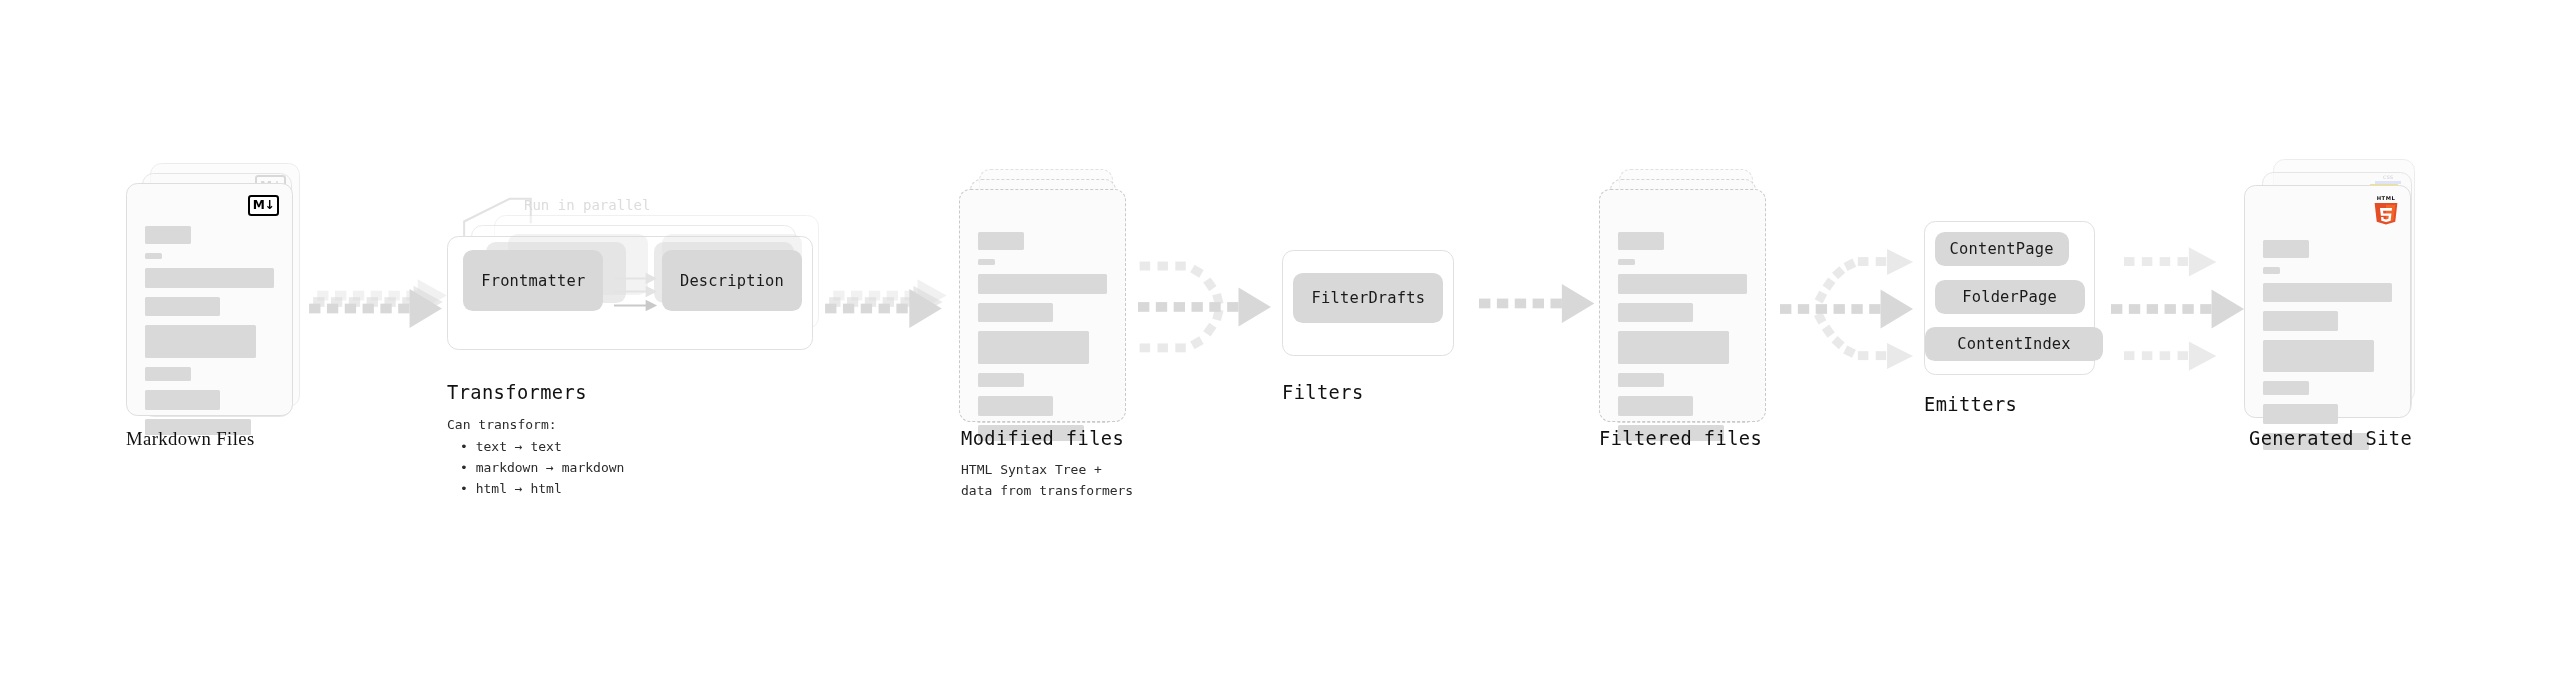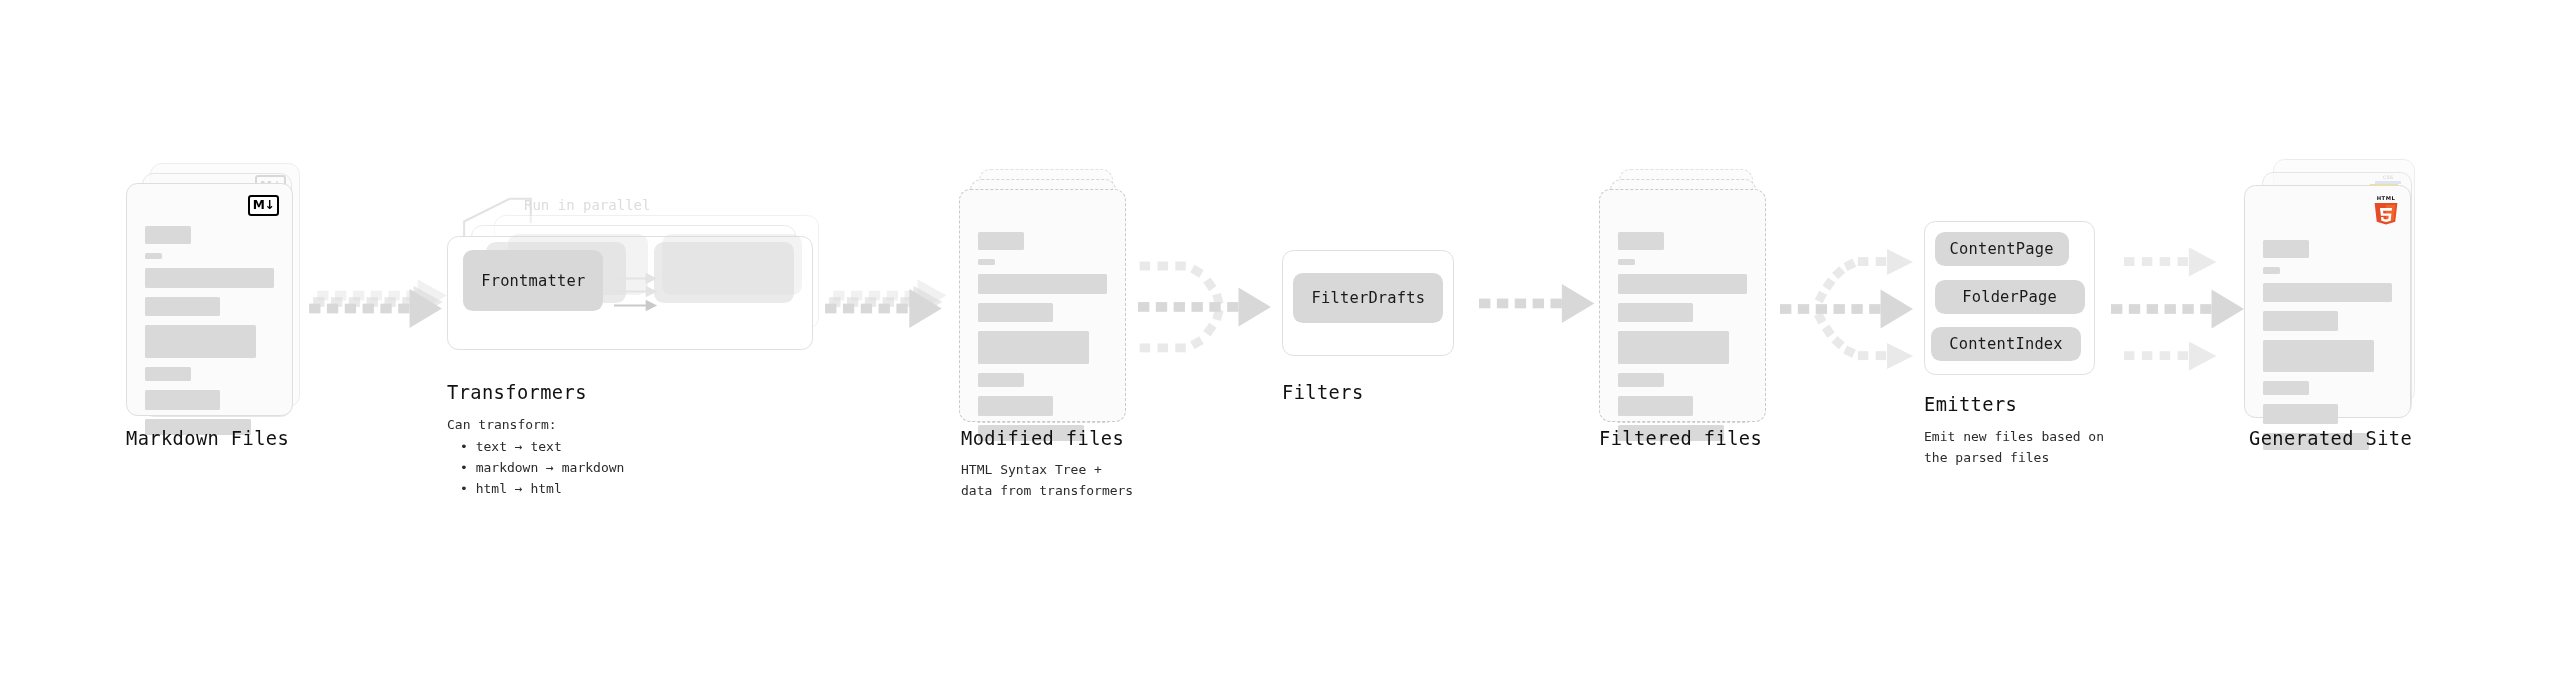--- a/index.html
+++ b/index.html
@@ -189,21 +189,21 @@
           <div class="bar" style="width:58%; height:19.5px;"></div>
           <div class="bar" style="width:86%; height:32.5px;"></div>
           <div class="bar" style="width:36%; height:14px;"></div>
           <div class="bar" style="width:58%; height:20.3px;"></div>
           <div class="bar" style="width:82%; height:16.3px;"></div>
         </div>
       </div>
     </div>
   </div>
 
-  <div class="title" style="left:126px; top:428px;">Markdown Files</div>
+  <div class="title" style="left:126px; top:428px;font-family:Liberation Serif, serif;">Markdown Files</div>
 
   <svg class="arrow-svg" style="left:309px; top:268px;" width="146" height="81" viewBox="0 0 180 100">
     <g fill="#d8d8d8">
       <g opacity="0.35" transform="translate(10,-16)">
         <rect x="0" y="44" width="14" height="12"></rect>
           <rect x="22" y="44" width="14" height="12"></rect>
         <rect x="44" y="44" width="14" height="12"></rect>
           <rect x="66" y="44" width="14" height="12"></rect>
         <rect x="88" y="44" width="14" height="12"></rect>
           <rect x="110" y="44" width="14" height="12"></rect>
@@ -253,20 +253,23 @@
           <polygon points="40,19 50,24 40,29"></polygon>
       </g>
       <g stroke="#c9c9c9" stroke-width="2.5" fill="#c9c9c9">
         <line x1="0" y1="41" x2="40" y2="41"></line> 
           <polygon points="40,36 50,41 40,46"></polygon>
       </g>
     </svg>
 
     <div class="pill" style="left:16.3px; top:55px; width:140px; height:61px;">
       <span>Frontmatter</span>
+    </div>
+    <div class="pill" style="left:215px; top:55px; width:140px; height:61px;">
+      <span>Description</span>
     </div>
   </div>
 
   <div class="note" style="left:524px; top:197px;">Run in parallel</div>
 
   <div class="title" style="left:447px; top:382px;">Transformers</div>
   <div class="subtitle" style="left:447px; top:414px;">Can transform:</div>
   <div class="subtitle" style="left:460px; top:436px;">• text → text</div>
   <div class="subtitle" style="left:460px; top:457px;">• markdown → markdown</div>
   <div class="subtitle" style="left:460px; top:478px;">• html → html</div>
@@ -433,28 +436,26 @@
   </svg>
 
   <div class="stage" style="left:1924px; top:221px;">
     <div class="groupbox" style="left:0px; top:0px; width:171px; height:154px;"></div>
     <div class="pill" style="left:10.6px; top:11.4px; width:134px; height:34px;">
       <span>ContentPage</span>
     </div>
     <div class="pill" style="left:10.6px; top:59px; width:150px; height:34px;">
       <span>FolderPage</span>
     </div>
-    <div class="pill" style="left:7px; top:106px; width:150px; height:34px;">
+    <div class="pill" style="left:1px; top:106px; width:178px; height:34px;">
       <span>ContentIndex</span>
     </div>
   </div>
 
   <div class="title" style="left:1924px; top:394px;">Emitters</div>
-  <div class="subtitle" style="left:1924px; top:426px;">Emit new files based on
-the parsed files</div>
 
   <svg class="arrow-svg" style="left:2111px; top:236px;" width="146" height="146" viewBox="0 0 180 180">
     <g fill="#e6e6e6">
       <g opacity="0.8">
         <rect x="16" y="26" width="13" height="11"></rect>
         <rect x="38" y="26" width="13" height="11"></rect>
         <rect x="60" y="26" width="13" height="11"></rect>
         <rect x="82" y="26" width="13" height="11"></rect>
         <polygon points="96,14 130,32 96,50"></polygon>
       </g>

